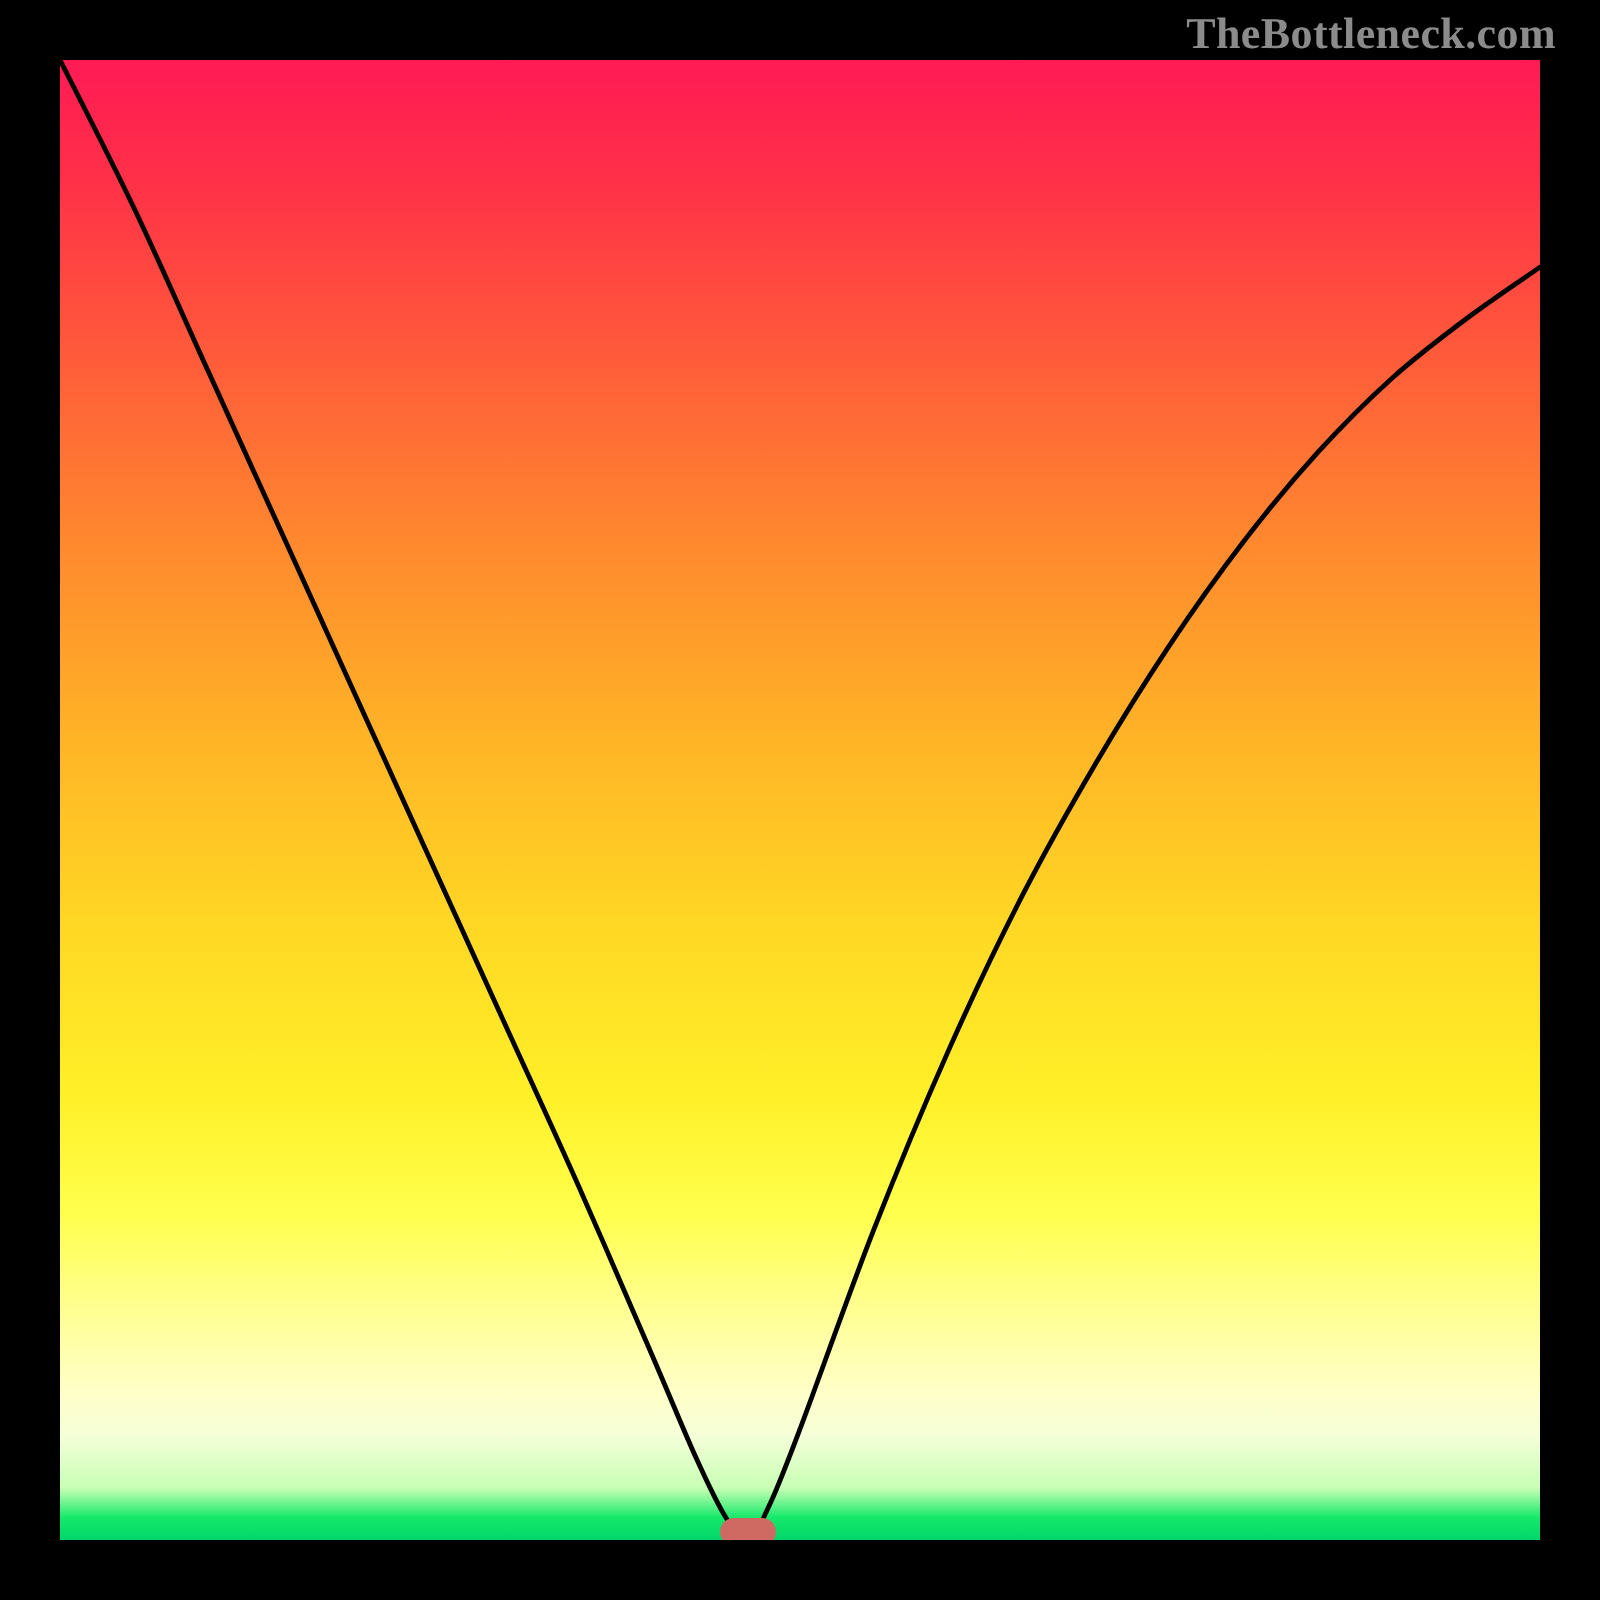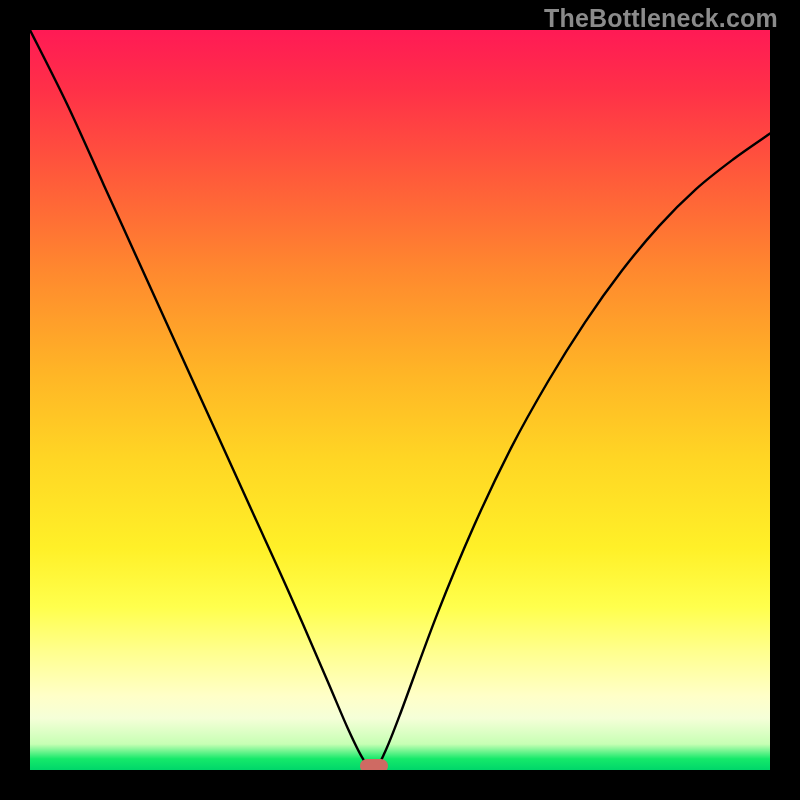--- a/index.html
+++ b/index.html
@@ -14,25 +14,26 @@
   .outer {
     position: relative;
     width: 800px;
     height: 800px;
     background: #000;
   }
   .watermark {
     position: absolute;
     top: 4px;
     right: 22px;
-    font-size: 25px;
+    font-size: 22px;
     font-weight: 600;
     color: #8b8b8b;
     letter-spacing: 0.2px;
     z-index: 30;
+    font-family: Liberation Serif, serif;
   }
   .plot {
     position: absolute;
     left: 30px;
     top: 30px;
     width: 740px;
     height: 740px;
     overflow: hidden;
   }
   .gradient {

